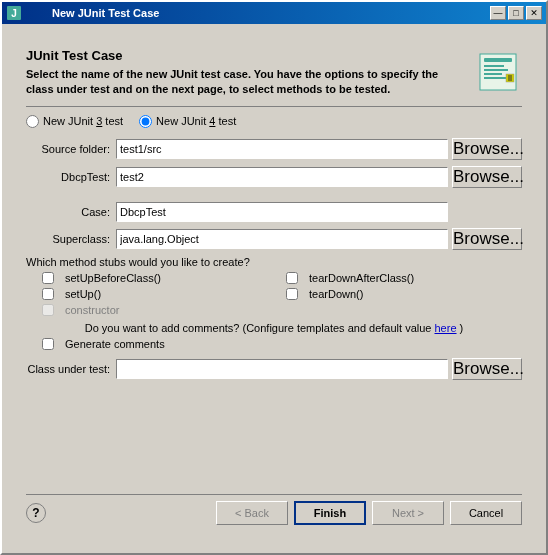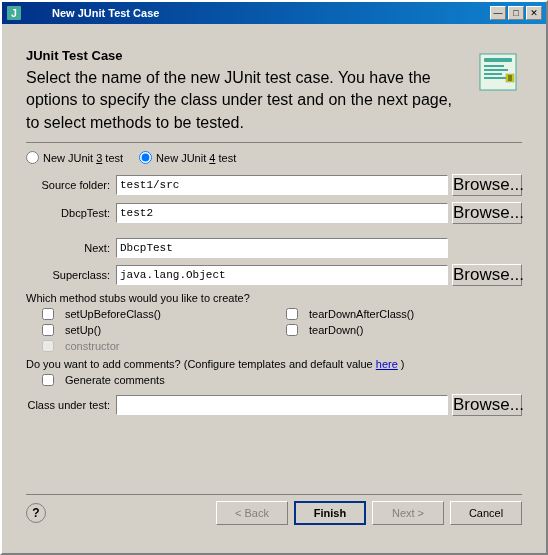--- a/index.html
+++ b/index.html
@@ -77,23 +77,24 @@
     }
     .header-text-block {
       flex: 1;
     }
     .header-title {
       font-size: 13px;
       font-weight: bold;
       margin-bottom: 4px;
     }
     .header-desc {
-      font-size: 16px;
+      font-size: 11px;
       line-height: 1.4;
       color: #000;
+      font-weight: bold;
     }
     .header-icon {
       width: 48px;
       height: 48px;
       margin-left: 8px;
       flex-shrink: 0;
       display: flex;
       align-items: center;
       justify-content: center;
     }
@@ -127,21 +128,21 @@
     .form-input {
       flex: 1;
       height: 20px;
       border: 1px solid;
       border-top-color: #808080;
       border-left-color: #808080;
       border-right-color: #ffffff;
       border-bottom-color: #ffffff;
       background: white;
       padding: 0 3px;
-      font-family: Liberation Mono, monospace;
+      font-family: Liberation Sans, sans-serif;
       font-size: 11px;
     }
     .form-input-no-btn {
       margin-right: 0;
     }
     .browse-btn {
       width: 70px;
       height: 22px;
       background: #d4d0c8;
       border: 1px solid;
@@ -180,20 +181,21 @@
       height: 12px;
     }
     .disabled-text {
       color: #808080;
     }
     .comments-section {
       margin-bottom: 8px;
     }
     .comments-desc {
       margin-bottom: 4px;
+      text-align: center;
     }
     .underline-link {
       text-decoration: underline;
       color: #0000cc;
       cursor: pointer;
     }
     .class-under-test-row {
       display: flex;
       align-items: center;
       margin-bottom: 8px;
@@ -303,21 +305,21 @@
 
     <div class="form-row">
       <label class="form-label">DbcpTest:</label>
       <input type="text" class="form-input" value="test2" style="">
       <button class="browse-btn">Browse...</button>
     </div>
 
     <div class="section-divider"></div>
 
     <div class="form-row">
-      <label class="form-label">Next:</label>
+      <label class="form-label">Case:</label>
       <input type="text" class="form-input form-input-no-btn" style="margin-right: 74px;" value="DbcpTest">
     </div>
 
     <div class="form-row">
       <label class="form-label">Superclass:</label>
       <input type="text" class="form-input" value="java.lang.Object" style="">
       <button class="browse-btn">Browse...</button>
     </div>
 
     <div class="stubs-section">

